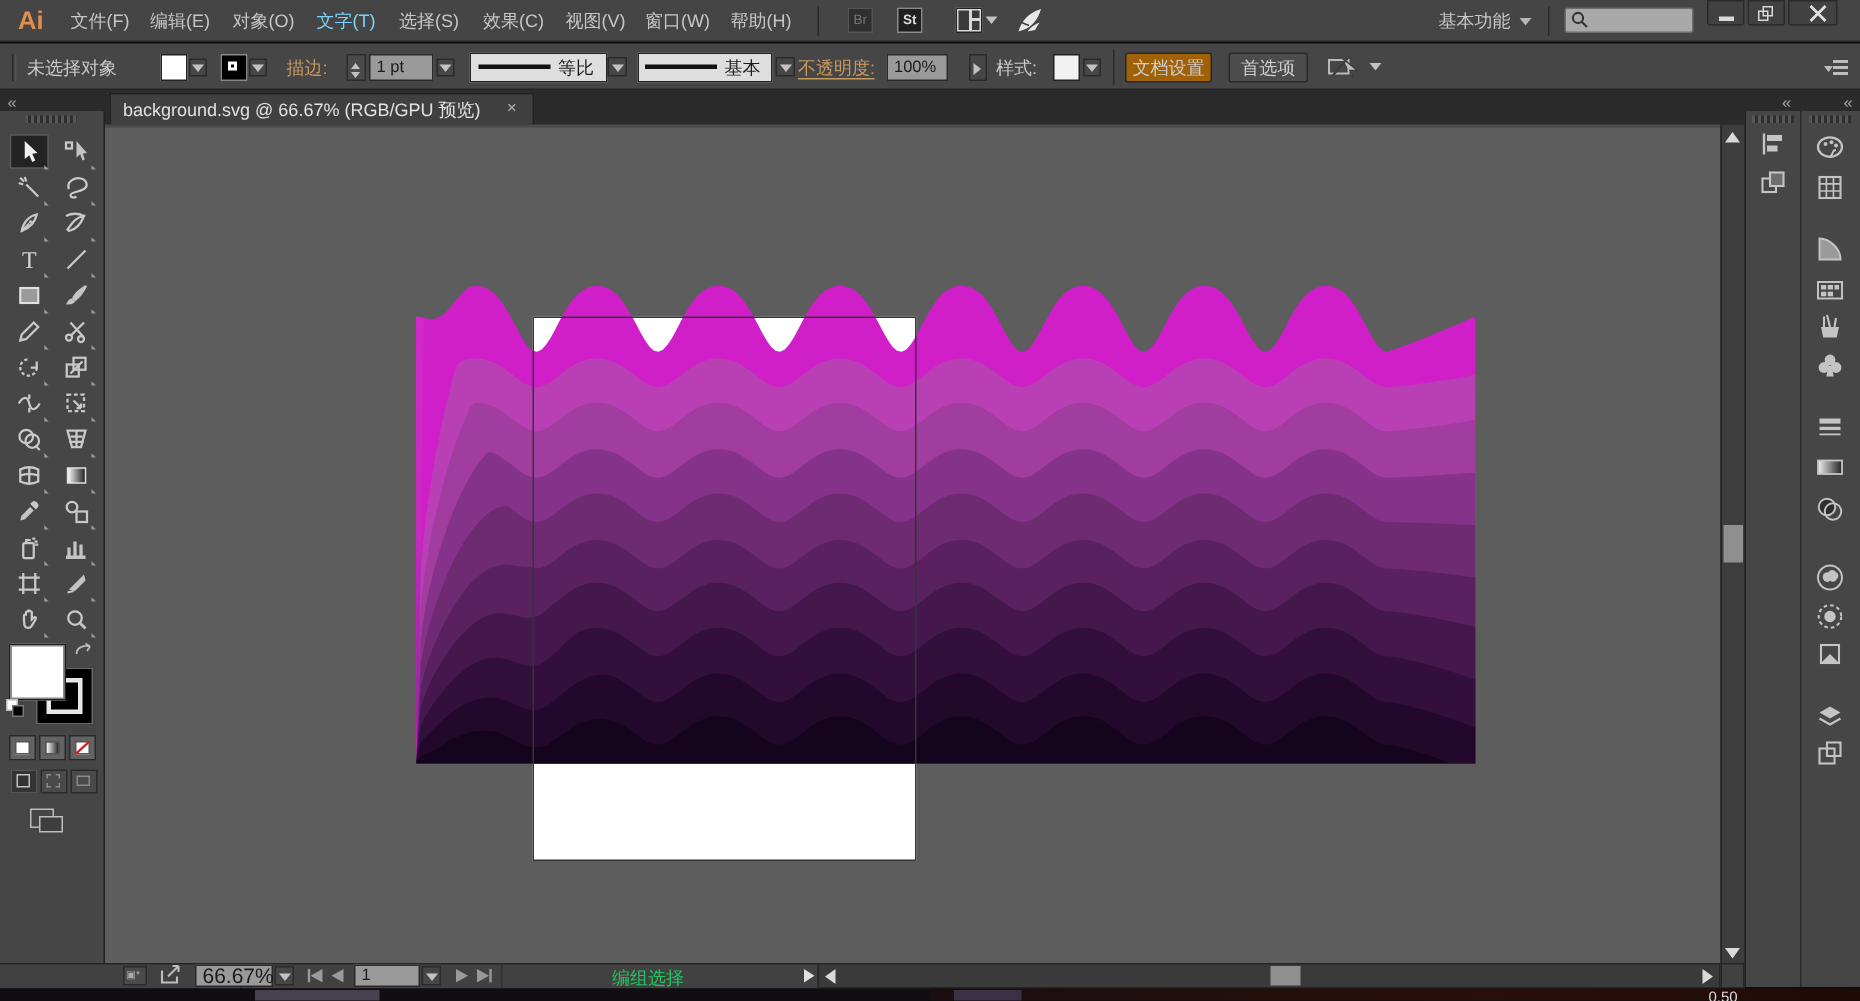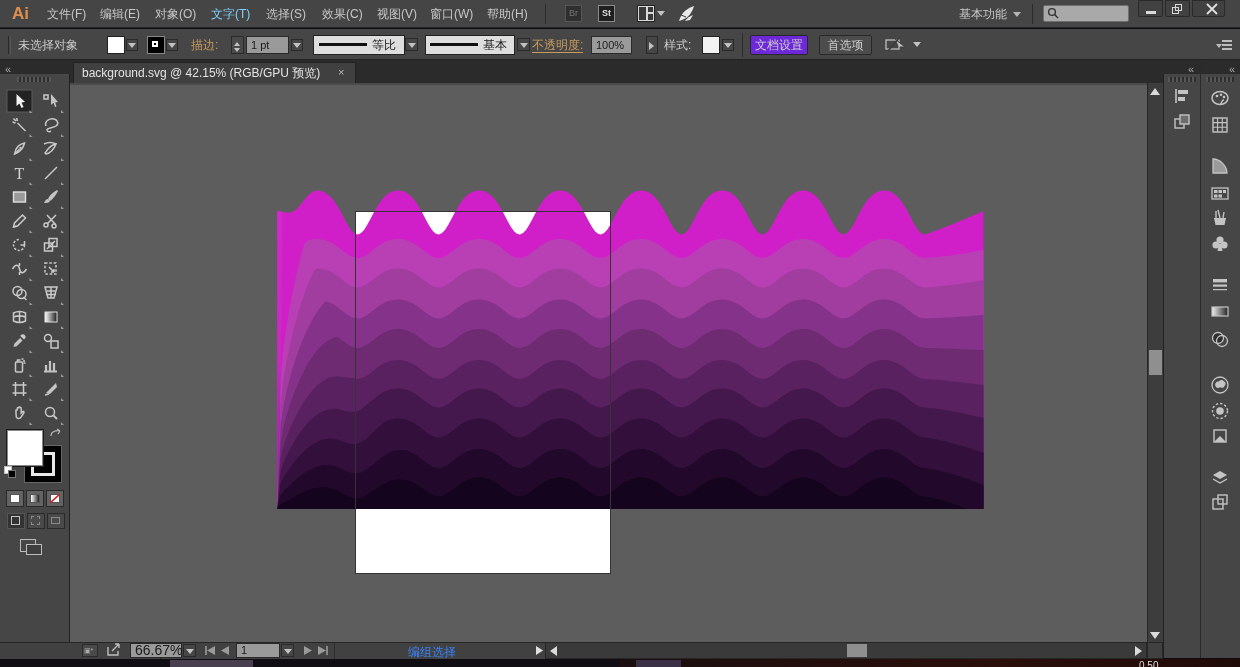--- a/index.html
+++ b/index.html
@@ -107,36 +107,36 @@
 <div class="txt" style="left:483px;top:39px;color:#1b1b1b">基本</div>
 <div class="ddb" style="left:517px;top:38px;width:13px;height:13px"></div>
 <div class="txt" style="left:532px;top:39px;color:#C79A5E;border-bottom:1px solid #C79A5E;padding-bottom:1px">不透明度:</div>
 <div class="fieldL" style="left:591px;top:36px;width:41px;height:18px;line-height:16px">100%</div>
 <div class="abs" style="left:646px;top:36px;width:12px;height:18px;background:#464646;border:1px solid #2a2a2a"></div>
 <div class="abs" style="left:649px;top:42px;border:4px solid transparent;border-left:5px solid #C2C2C2"></div>
 <div class="txt" style="left:664px;top:39px">样式:</div>
 <div class="abs" style="left:702px;top:36px;width:18px;height:18px;background:#F2F2F2;border:1px solid #222"></div>
 <div class="ddb" style="left:722px;top:39px;width:12px;height:12px"></div>
 <div class="abs" style="left:742px;top:33px;width:1px;height:24px;background:#2b2b2b"></div>
-<div class="abs" style="left:750px;top:35px;width:58px;height:20px;background:#6d28d9;border:1px solid #282828;border-radius:2px;color:#CDCDCD;font-size:12px;text-align:center;line-height:18px">文档设置</div>
+<div class="abs" style="left:750px;top:35px;width:58px;height:20px;background:#a16207;border:1px solid #282828;border-radius:2px;color:#CDCDCD;font-size:12px;text-align:center;line-height:18px">文档设置</div>
 <div class="abs" style="left:819px;top:35px;width:53px;height:20px;background:#4C4C4C;border:1px solid #282828;border-radius:2px;color:#CDCDCD;font-size:12px;text-align:center;line-height:18px">首选项</div>
 <svg class="abs" style="left:885px;top:37px" width="24" height="16" viewBox="0 0 24 16">
     <rect x="1" y="3" width="13" height="9" fill="none" stroke="#BDBDBD" stroke-width="1.3"></rect>
     <path d="M10 2 L20 10 L15 10 L17 15" fill="#BDBDBD" stroke="#3E3E3E" stroke-width="1"></path>
     <path d="M3 14 L14 1" stroke="#3E3E3E" stroke-width="1.6"></path>
   </svg>
 <div class="abs" style="left:913px;top:42px;border:4px solid transparent;border-top:5px solid #C2C2C2"></div>
 <div class="abs" style="left:1222px;top:40px;width:10px;height:2px;background:#BDBDBD"></div>
 <div class="abs" style="left:1222px;top:44px;width:10px;height:2px;background:#BDBDBD"></div>
 <div class="abs" style="left:1222px;top:48px;width:10px;height:2px;background:#BDBDBD"></div>
 <div class="abs" style="left:1216px;top:44px;border:3px solid transparent;border-top:4px solid #BDBDBD"></div>
 <div class="abs" style="left:0;top:60px;width:1240px;height:23px;background:#2B2B2B"></div>
 <div class="abs" style="left:70px;top:83px;width:1077px;height:2px;background:#4A4A4A"></div>
 <div class="abs" style="left:73px;top:62px;width:283px;height:21px;background:#404040;border:1px solid #222;border-bottom:none"></div>
-<div class="txt" style="left:82px;top:67px;color:#E2E2E2">background.svg @ 42.15% (RGB/GPU 预览)</div>
+<div class="txt" style="left:82px;top:67px;color:#E2E2E2">background.svg @ 66.67% (RGB/GPU 预览)</div>
 <div class="txt" style="left:338px;top:67px;color:#B5B5B5;font-size:11px">×</div>
 <div class="abs" style="left:0;top:60px;width:70px;height:14px;background:#2B2B2B"></div>
 <div class="txt" style="left:5px;top:64px;color:#A8A8A8;font-size:11px;">«</div>
 <div class="abs" style="left:0;top:74px;width:70px;height:568px;background:#464646;border-right:1px solid #222"></div>
 <div class="grip" style="left:17px;top:77px;width:34px"></div>
 <svg class="abs" style="left:0;top:83px" width="70" height="420" viewBox="0 0 70 420">
     <defs>
       <linearGradient id="tg" x1="0" y1="0" x2="1" y2="0">
         <stop offset="0" stop-color="#ffffff"></stop>
         <stop offset="1" stop-color="#1a1a1a"></stop>
@@ -423,21 +423,21 @@
     <path d="M25 0 L17 4.5 L25 9 Z" fill="#9a9a9a"></path>
   </svg>
 <div class="fieldL" style="left:236px;top:643px;width:44px;height:15px;line-height:13px;font-size:11px">1</div>
 <div class="ddb" style="left:281px;top:644px;width:13px;height:13px"></div>
 <svg class="abs" style="left:301px;top:646px" width="28" height="9" viewBox="0 0 28 9">
     <path d="M3 0 L11 4.5 L3 9 Z" fill="#9a9a9a"></path>
     <path d="M17 0 L25 4.5 L17 9 Z" fill="#9a9a9a"></path>
     <path d="M26 0 L26 9" stroke="#9a9a9a" stroke-width="1.6"></path>
   </svg>
 <div class="abs" style="left:334px;top:643px;width:1px;height:16px;background:#2e2e2e"></div>
-<div class="txt" style="left:408px;top:646px;color:#3b82f6">编组选择</div>
+<div class="txt" style="left:408px;top:646px;color:#22c55e">编组选择</div>
 <svg class="abs" style="left:534px;top:645px" width="10" height="11" viewBox="0 0 10 11">
     <path d="M2 1 L9 5.5 L2 10 Z" fill="#E0E0E0"></path>
   </svg>
 <div class="abs" style="left:545px;top:642px;width:602px;height:17px;background:#3A3A3A;border:1px solid #262626"></div>
 <svg class="abs" style="left:549px;top:646px" width="10" height="10" viewBox="0 0 10 10">
     <path d="M8 0 L1 5 L8 10 Z" fill="#DADADA"></path>
   </svg>
 <svg class="abs" style="left:1133px;top:646px" width="10" height="10" viewBox="0 0 10 10">
     <path d="M2 0 L9 5 L2 10 Z" fill="#DADADA"></path>
   </svg>

